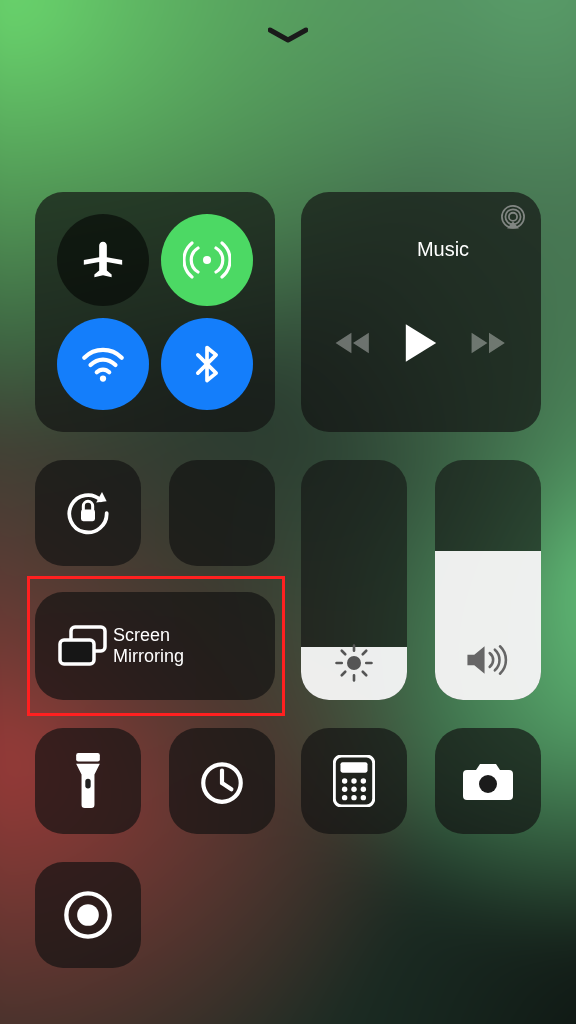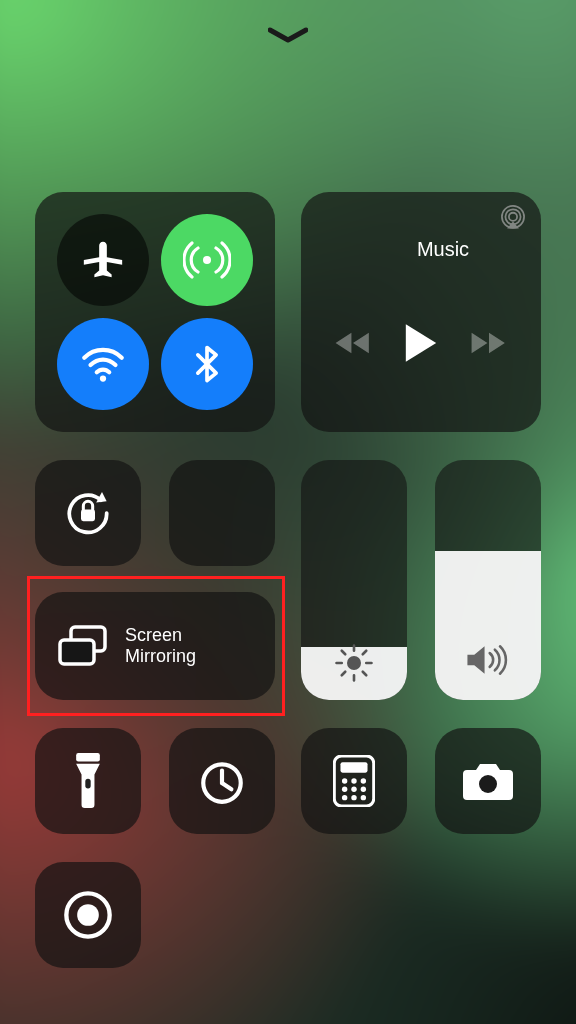--- a/index.html
+++ b/index.html
@@ -65,21 +65,21 @@
   .media-title { color:#fff; font-size:20px; font-weight:400; text-align:center; }
   .airplay-corner { position:absolute; top:12px; right:14px; opacity:.7; }
 
   .media-controls { position:absolute; top:130px; left:0; right:0; display:flex; justify-content:space-around; align-items:center; padding:0 18px;}
   .media-controls .side { opacity:.35; }
 
   
   .sq { width:106px; height:106px; display:flex; align-items:center; justify-content:center; cursor:pointer;}
 
   
-  .sm-tile { display:flex; align-items:center; gap:16px; padding:0 22px; cursor:pointer;}
+  .sm-tile { display:flex; align-items:center; gap:4px; padding:0 22px; cursor:pointer;}
   .sm-text { color:#fff; font-size:18px; line-height:1.15; }
 
   .highlight-box {
     position:absolute;
     border:3px solid #ff2020;
     pointer-events:none;
   }
 
   
   .slider { position:absolute; width:106px; height:240px; border-radius:28px; overflow:hidden; background: rgba(18,18,18,0.6); cursor:pointer;}

